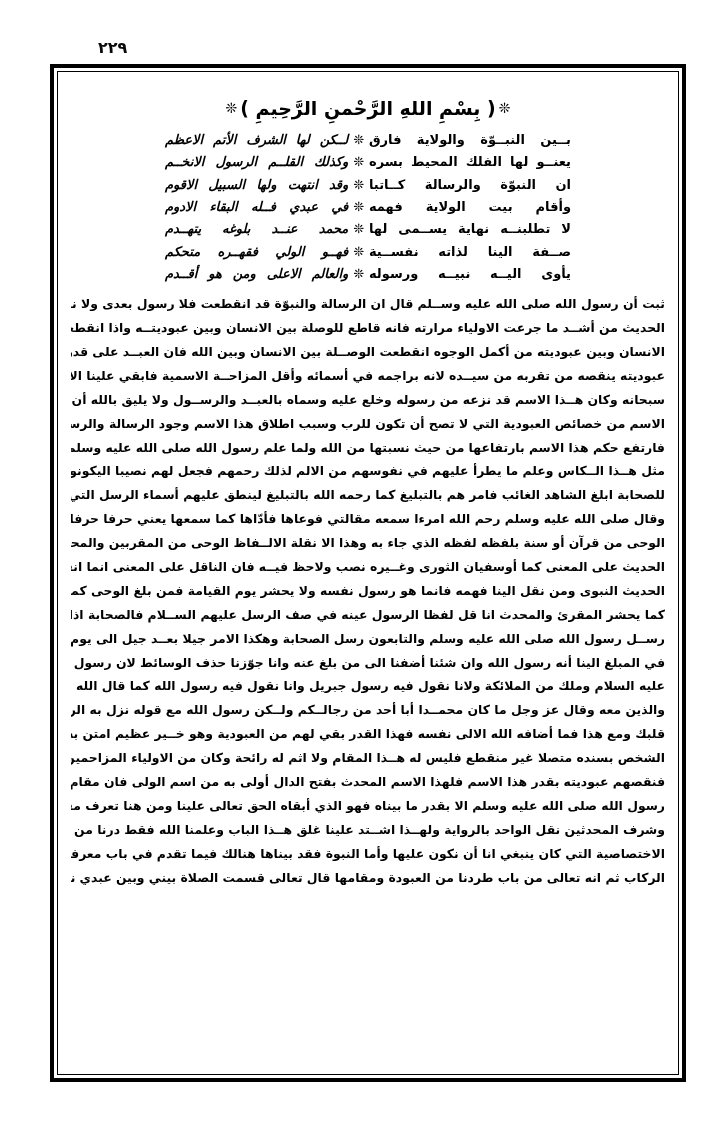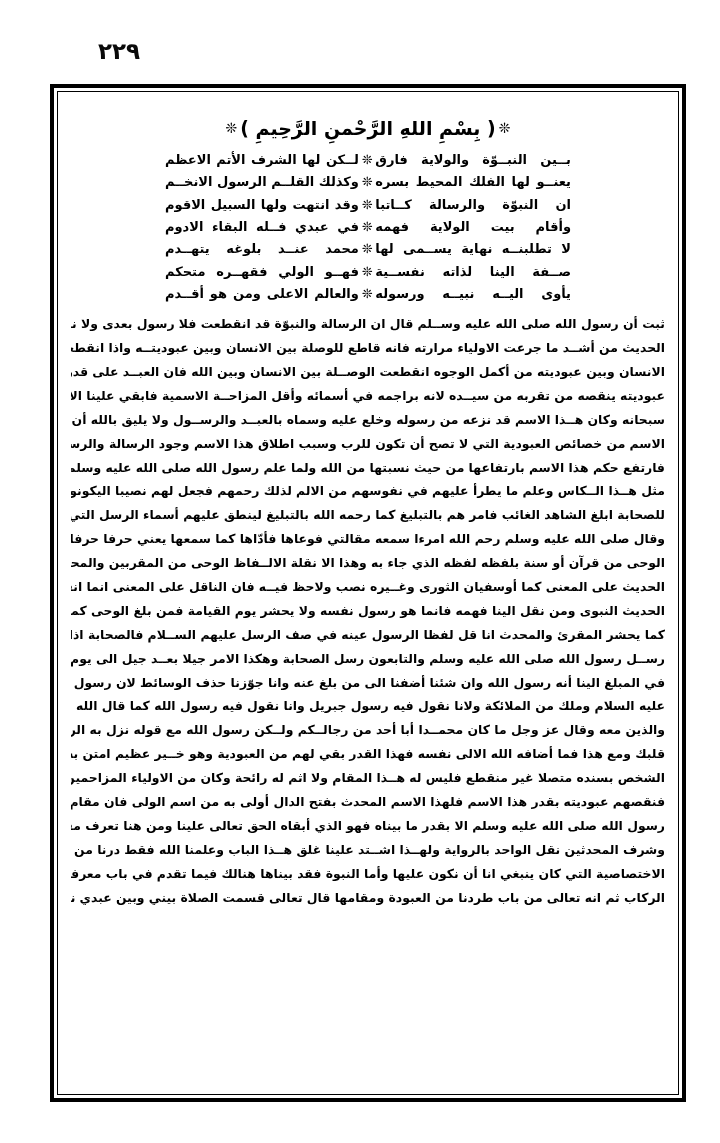--- a/index.html
+++ b/index.html
@@ -22,33 +22,33 @@
     inset: 0;
     background: #ffffff;
   }
 
   
   .folio {
     position: absolute;
     left: 98px;
     top: 40px;
     font-family: "DejaVu Sans", sans-serif;
-    font-size: 23px;
+    font-size: 16px;
     font-weight: 700;
     letter-spacing: 1px;
     line-height: 1;
     direction: rtl;
     color: #0a0a0a;
   }
 
   
   .frame-outer {
     position: absolute;
     left: 50px;
-    top: 84px;
+    top: 64px;
     width: 636px;
     height: 1018px;
     border: 4px solid #000000;
     box-sizing: border-box;
     background: #ffffff;
   }
   .frame-inner {
     position: absolute;
     inset: 3px;
     border: 1.4px solid #000000;
@@ -110,20 +110,21 @@
     line-height: 1.35;
     padding: 0;
     white-space: nowrap;
     vertical-align: middle;
   }
   .hemi-a {
     width: 186px;
     text-align: justify;
     text-align-last: justify;
     padding-left: 6px !important;
+    font-style: italic;
   }
   .hemi-sep {
     width: 22px;
     text-align: center;
     font-size: 11px;
   }
   .hemi-b {
     width: 204px;
     text-align: justify;
     text-align-last: justify;

